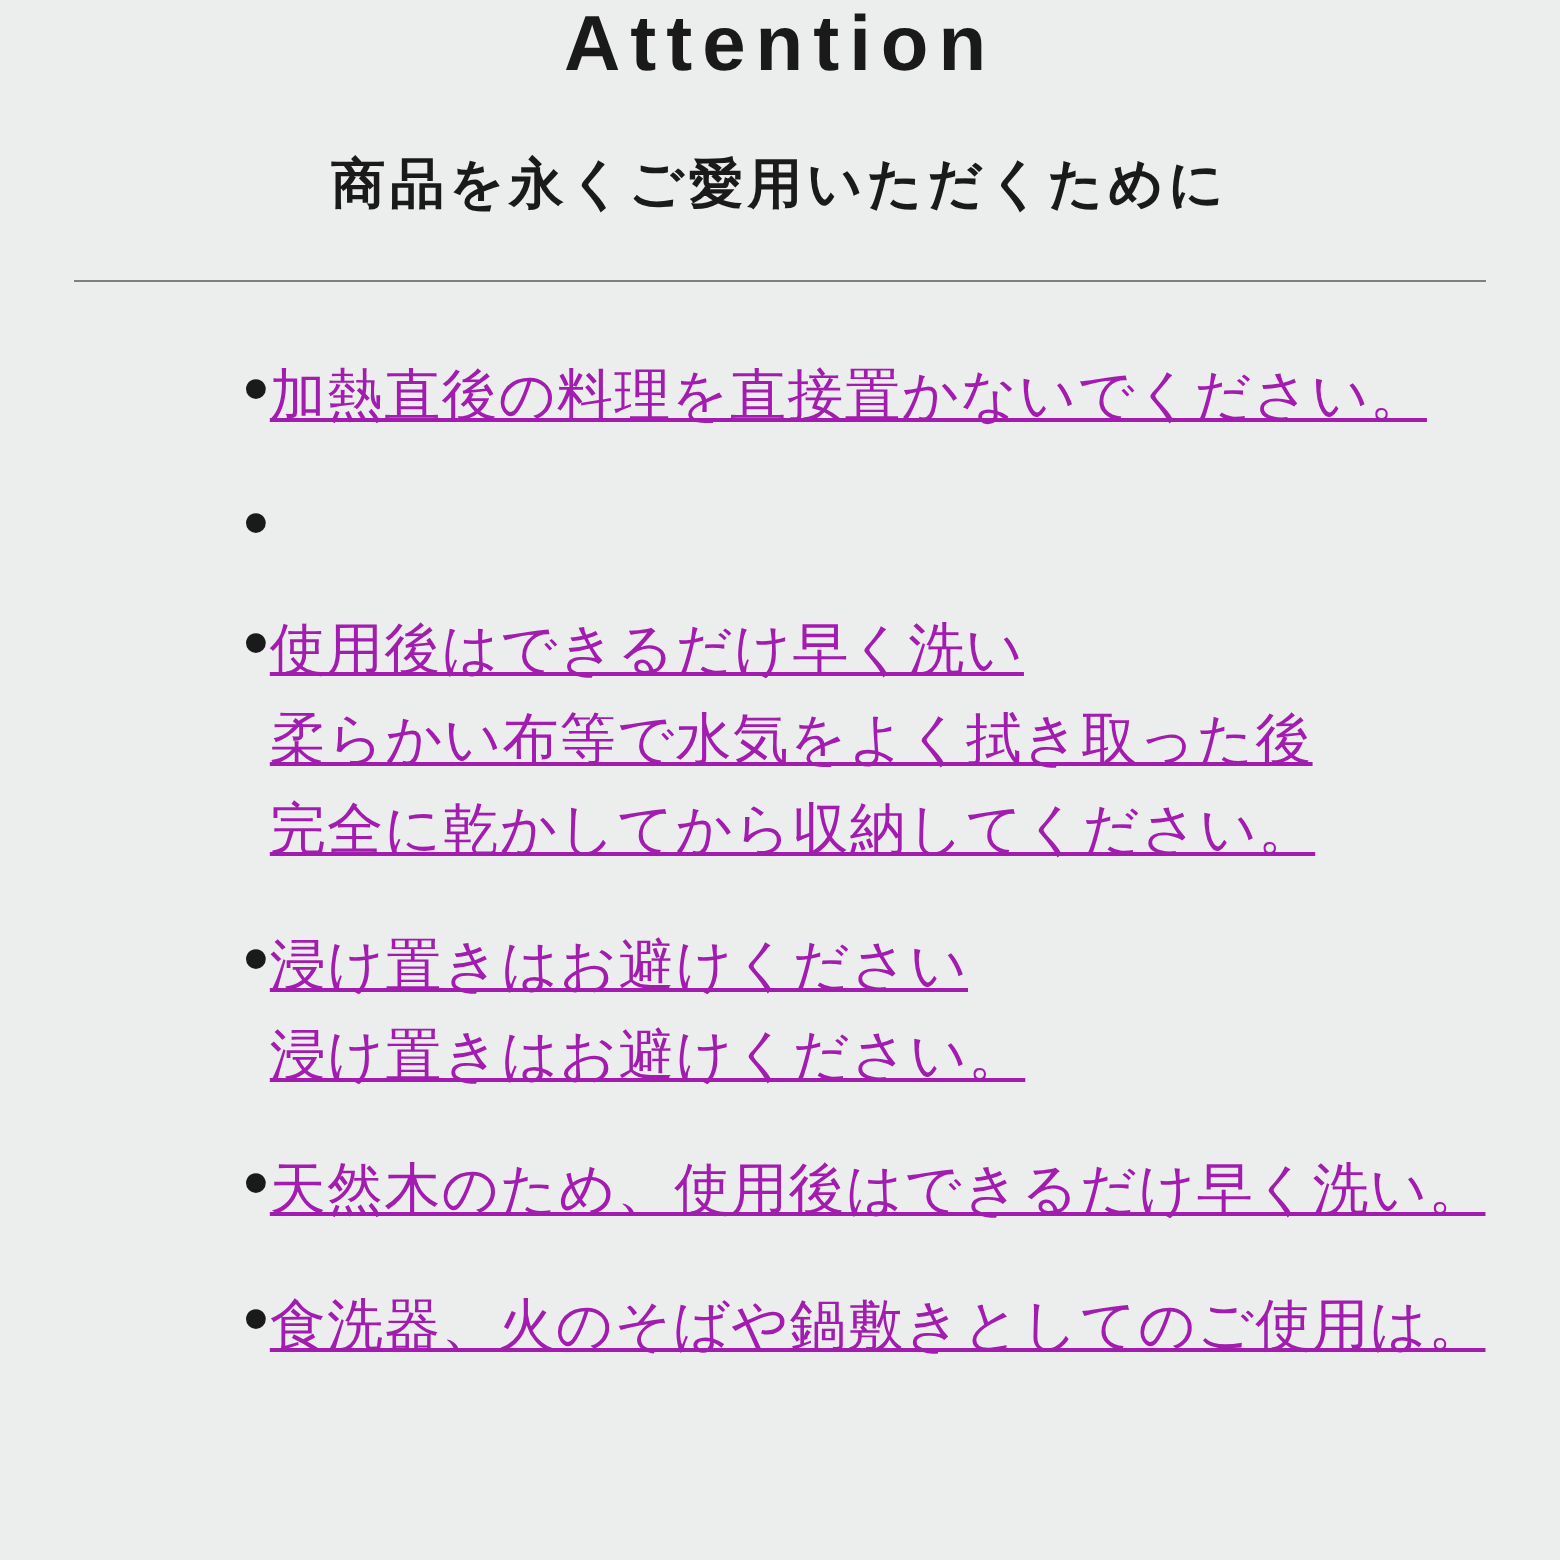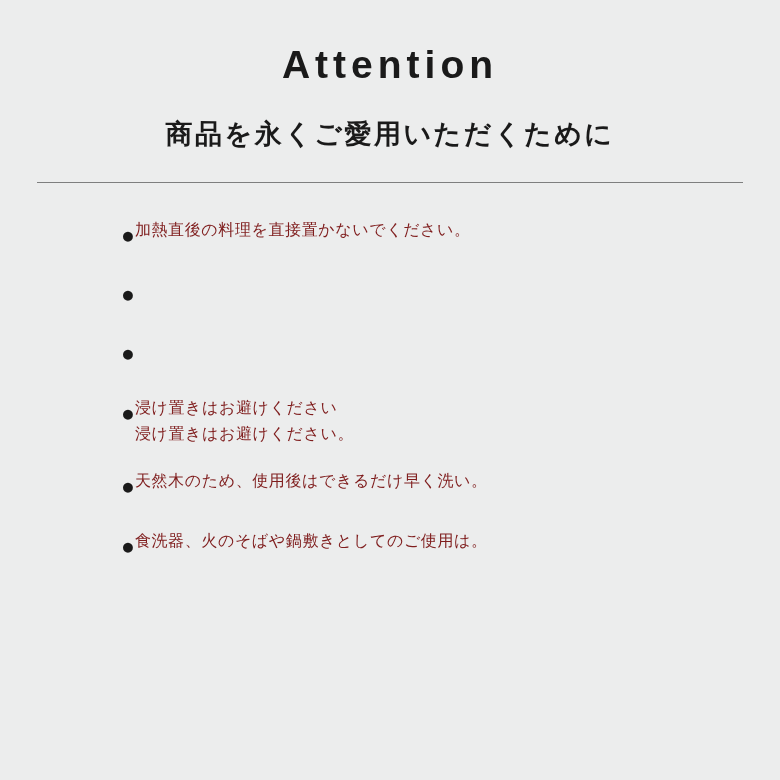--- a/index.html
+++ b/index.html
@@ -20,21 +20,20 @@
     box-sizing: border-box;
     background: #eceded;
     position: relative;
     display: flex;
     flex-direction: column;
     align-items: center;
   }
   .heading-block {
     width: 100%;
     text-align: center;
-    padding-top: 42px;
   }
   .title {
     font-size: 39px;
     letter-spacing: 5px;
     font-weight: 700;
     color: #1a1a1a;
     line-height: 1.2;
     margin: 0;
     font-family: "Liberation Sans", "DejaVu Sans", sans-serif;
   }
@@ -75,25 +74,26 @@
     line-height: 1.62;
     color: #1a1a1a;
     flex: 0 0 auto;
     margin-right: 0px;
   }
   .note-lines {
     display: flex;
     flex-direction: column;
   }
   .note-line {
-    font-size: 16px;
+    font-size: 28px;
     line-height: 1.62;
     letter-spacing: 0.6px;
-    color: #7f1d1d;
+    color: #a21caf;
     white-space: pre;
+    text-decoration: underline;
   }
 </style>
 </head>
 <body>
 
 <div class="page">
 
   <div class="heading-block">
     <h1 class="title">Attention</h1>
     <h2 class="subtitle">商品を永くご愛用いただくために</h2>
@@ -108,20 +108,25 @@
           <div class="note-line">加熱直後の料理を直接置かないでください。</div>
         </div>
       </li>
       <li class="note">
         <span class="bullet">●</span>
         <div class="note-lines">
         </div>
       </li>
       <li class="note">
         <span class="bullet">●</span>
+        <div class="note-lines">
+          <div class="note-line">使用後はできるだけ早く洗い</div>
+          <div class="note-line">柔らかい布等で水気をよく拭き取った後</div>
+          <div class="note-line">完全に乾かしてから収納してください。</div>
+        </div>
       </li>
       <li class="note">
         <span class="bullet">●</span>
         <div class="note-lines">
           <div class="note-line">浸け置きはお避けください</div>
           <div class="note-line">浸け置きはお避けください。</div>
         </div>
       </li>
       <li class="note">
         <span class="bullet">●</span>

